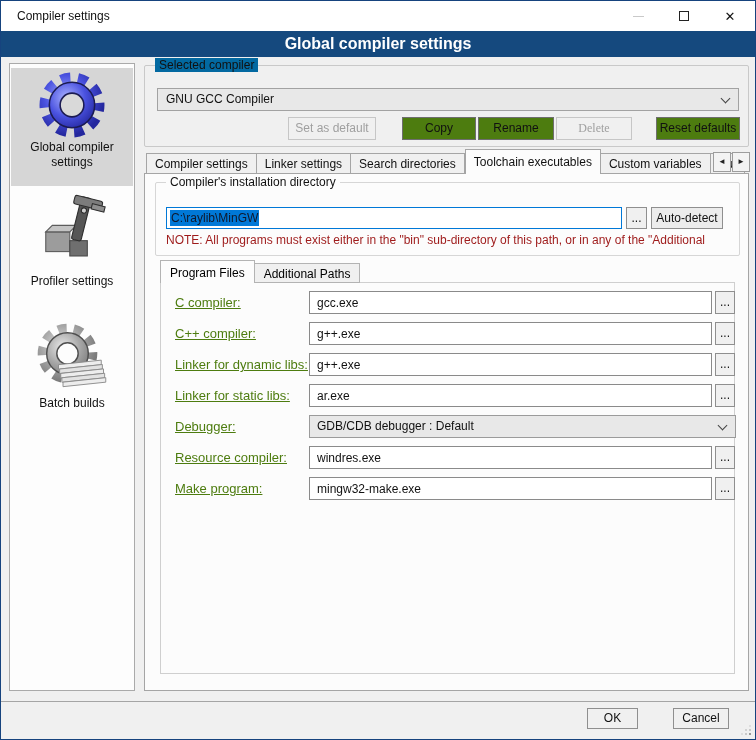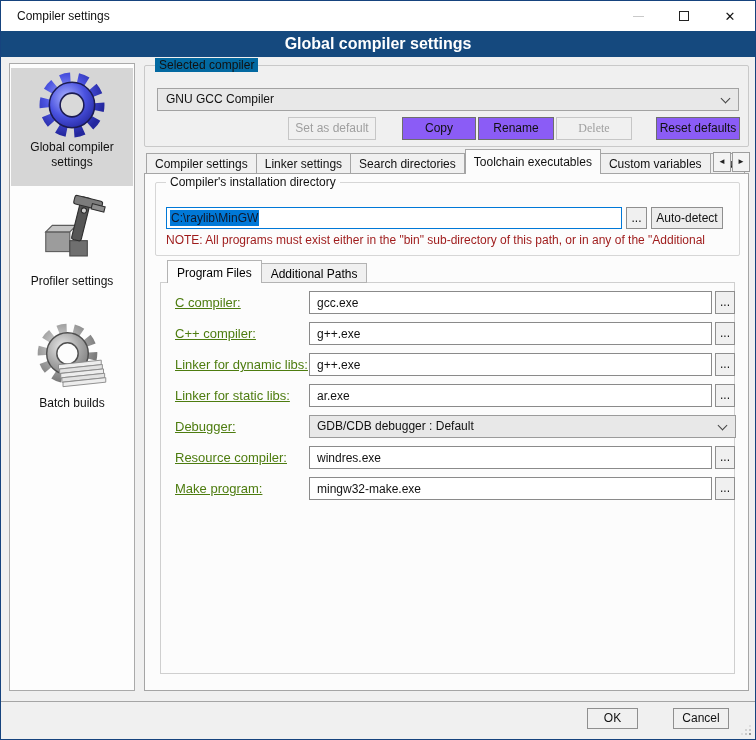--- a/index.html
+++ b/index.html
@@ -28,21 +28,21 @@
   .item3{top:254px;height:100px;}
   
   .groupbox{position:absolute;border:1px solid #c9c9c9;border-radius:2px;}
   .gb-legend{position:absolute;top:-8px;left:10px;padding:0 4px;font-size:12px;color:#111;}
   .gb1{left:143px;top:64px;width:605px;height:82px;}
   .gb1 .gb-legend{background:#0369a1;}
   .combo{position:absolute;left:12px;top:22px;width:582px;height:23px;background:#e8e8e8;
          border:1px solid #a2a2a2;font-size:12px;line-height:21px;padding-left:8px;color:#111;}
   .chev{position:absolute;right:9px;top:6px;width:7px;height:7px;border-right:1px solid #444;
         border-bottom:1px solid #444;transform:rotate(45deg);}
-  .btn{position:absolute;height:23px;background:#8b5cf6;border:1px solid #6e6e6e;
+  .btn{position:absolute;height:23px;background:#4d7c0f;border:1px solid #6e6e6e;
        font-size:12px;color:#111;text-align:center;line-height:21px;}
   .btn.disabled{background:#f0f0f0;border-color:#c6c6c6;color:#9f9f9f;}
   .b-setdef{left:143px;top:51px;width:88px;}
   .b-copy{left:257px;top:51px;width:74px;}
   .b-rename{left:333px;top:51px;width:76px;}
   .b-delete{left:411px;top:51px;width:76px;font-family:Liberation Serif, serif;}
   .b-reset{left:511px;top:51px;width:84px;}
   
   .tabs{position:absolute;left:145px;top:148px;display:flex;align-items:flex-end;z-index:3;height:25px;}
   .tab{height:21px;padding:3px 8px 0;font-size:12px;color:#111;background:#f0f0f0;
@@ -59,21 +59,21 @@
   .gb2{left:10px;top:8px;width:585px;height:74px;border-color:#d6d6d6;}
   .gb2 .gb-legend{background:#fcfcfc;}
   .pathbox{position:absolute;left:10px;top:24px;width:456px;height:22px;background:#fff;
            border:1px solid #0078d7;font-size:12px;line-height:20px;padding-left:3px;}
   .sel-text{background:#0078d7;color:#0f172a;padding:1px 1px;}
   .b-dots1{left:470px;top:24px;width:21px;height:22px;line-height:20px;background:#f0f0f0;border-color:#8f8f8f;}
   .b-auto{left:495px;top:24px;width:72px;height:22px;line-height:20px;background:#ececec;border-color:#8f8f8f;}
   .note{position:absolute;left:10px;top:50px;width:570px;font-size:12px;color:#9e1a1a;
         white-space:nowrap;overflow:hidden;}
   
-  .tabs2{position:absolute;left:15px;top:86px;display:flex;align-items:flex-end;z-index:3;height:23px;margin-left:7px;}
+  .tabs2{position:absolute;left:15px;top:86px;display:flex;align-items:flex-end;z-index:3;height:23px;}
   .tab2{height:20px;padding:3px 9px 0;font-size:12px;background:#f0f0f0;border:1px solid #b3b3b3;border-left:none;}
   .tab2:first-child{border-left:1px solid #b3b3b3;}
   .tab2.active{height:23px;padding-top:5px;background:#fcfcfc;border-bottom:none;}
   .panel{position:absolute;left:15px;top:108px;width:575px;height:392px;background:#fcfcfc;
          border:1px solid #cfcfcf;z-index:2;}
   .frow{position:absolute;left:0;width:100%;height:23px;}
   .flabel{position:absolute;left:14px;top:4px;font-size:13px;color:#4d7c0f;text-decoration:underline;}
   .finput{position:absolute;left:148px;top:0;width:403px;height:23px;border:1px solid #8a8a8a;
           background:#fff;font-size:12px;padding-left:7px;color:#111;}
   .fbrowse{left:554px;top:0;width:20px;height:23px;line-height:20px;background:#f0f0f0;border-color:#8f8f8f;}

